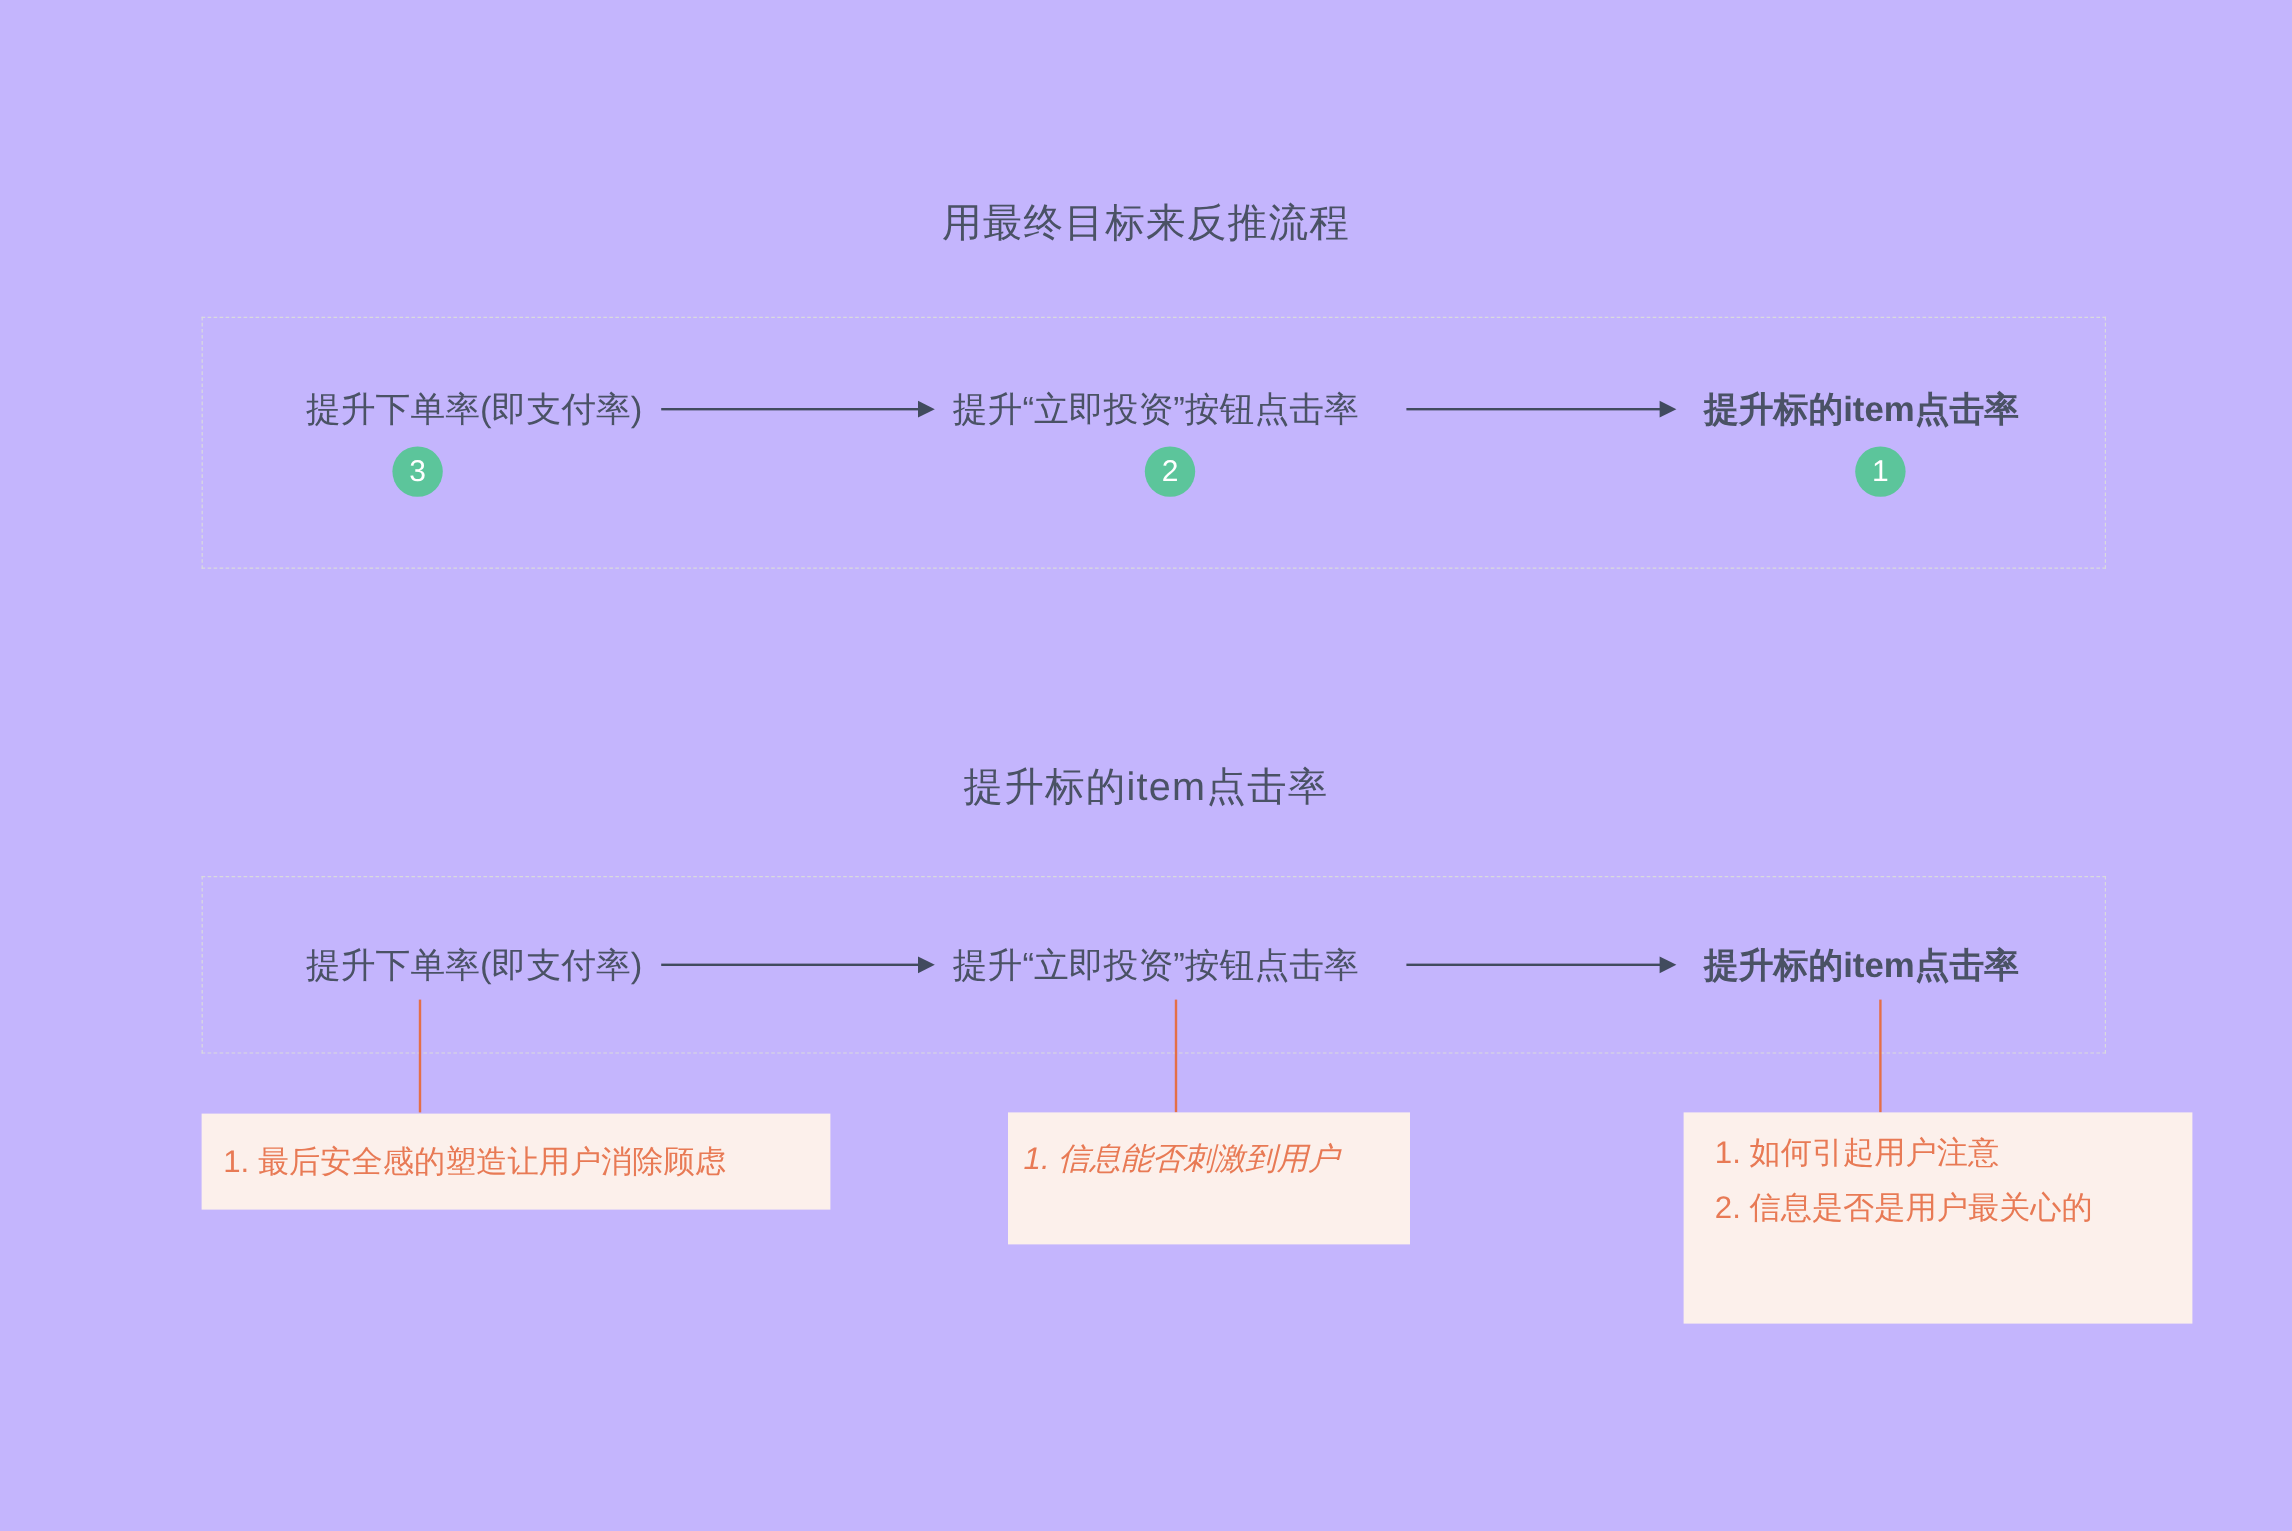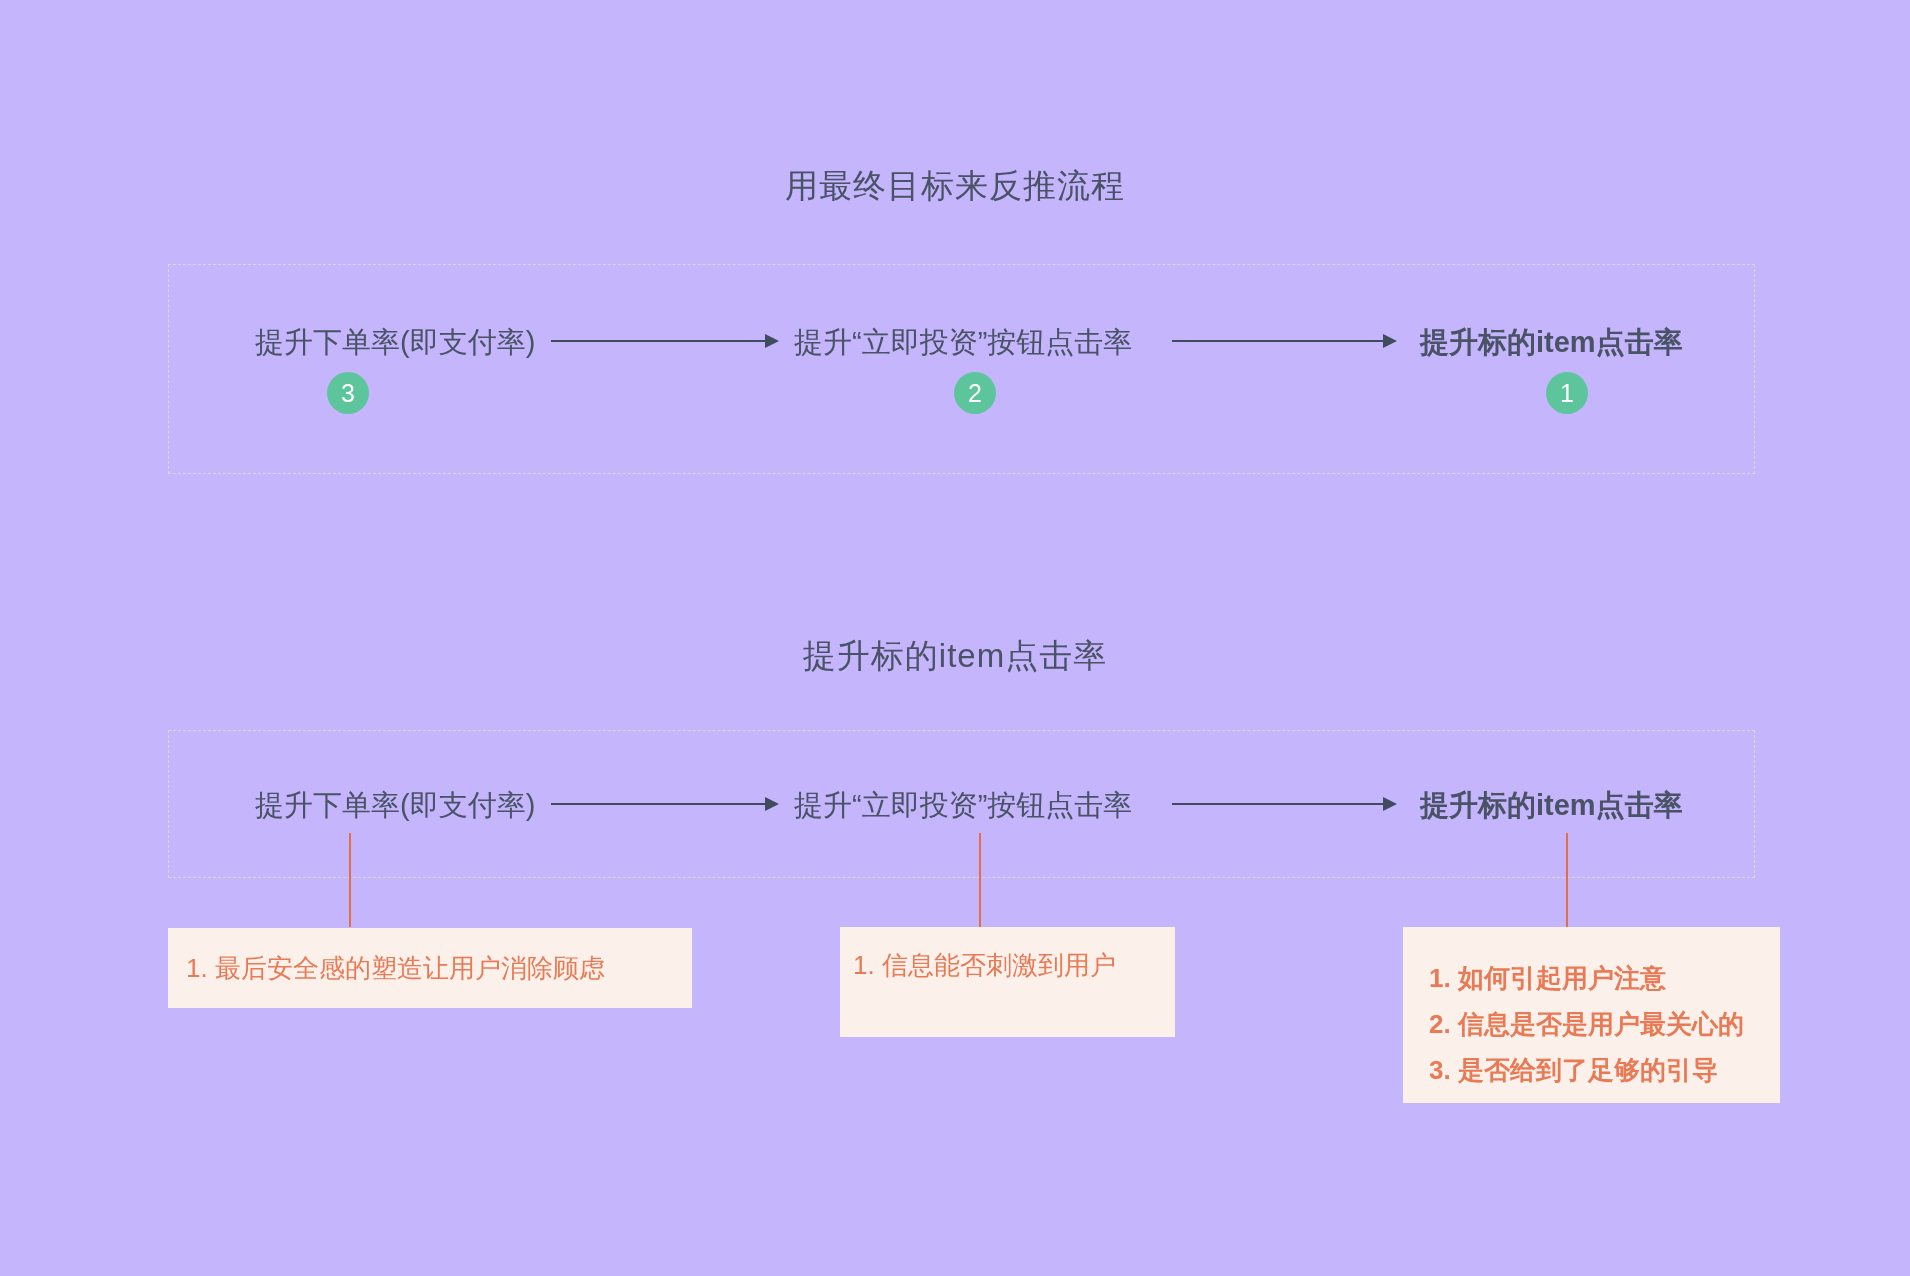--- a/index.html
+++ b/index.html
@@ -105,22 +105,22 @@
     color:var(--orange,#e87a55);
     font-size:26px;
     box-sizing:border-box;
   }
   .note-line {
     height:46px;
     line-height:46px;
     white-space:nowrap;
   }
   .noteL { left:168px;  top:928px; width:524px; height:80px;  padding:17px 0 0 18px; }
-  .noteM { left:840px;  top:927px; width:335px; height:110px; padding:15px 0 0 13px; }
-  .noteR { left:1403px; top:927px; width:377px; height:176px; padding:28px 0 0 26px;font-weight:bold; }
+  .noteM { left:840px;  top:927px; width:335px; height:110px; padding:15px 0 0 13px;font-style:italic; }
+  .noteR { left:1403px; top:927px; width:424px; height:176px; padding:10px 0 0 26px; }
 </style>
 </head>
 <body>
 
 <div class="canvas">
 
   <div id="title1" class="section-title">用最终目标来反推流程</div>
 
   <div id="box1" class="dashed-box"></div>
 
@@ -154,16 +154,15 @@
 
   <div class="note-box noteL">
     <div class="note-line">1. 最后安全感的塑造让用户消除顾虑</div>
   </div>
   <div class="note-box noteM">
     <div class="note-line">1. 信息能否刺激到用户</div>
   </div>
   <div class="note-box noteR">
     <div class="note-line">1. 如何引起用户注意</div>
     <div class="note-line">2. 信息是否是用户最关心的</div>
-    <div class="note-line">3. 是否给到了足够的引导</div>
   </div>
 
 </div>
 
 </body></html>

